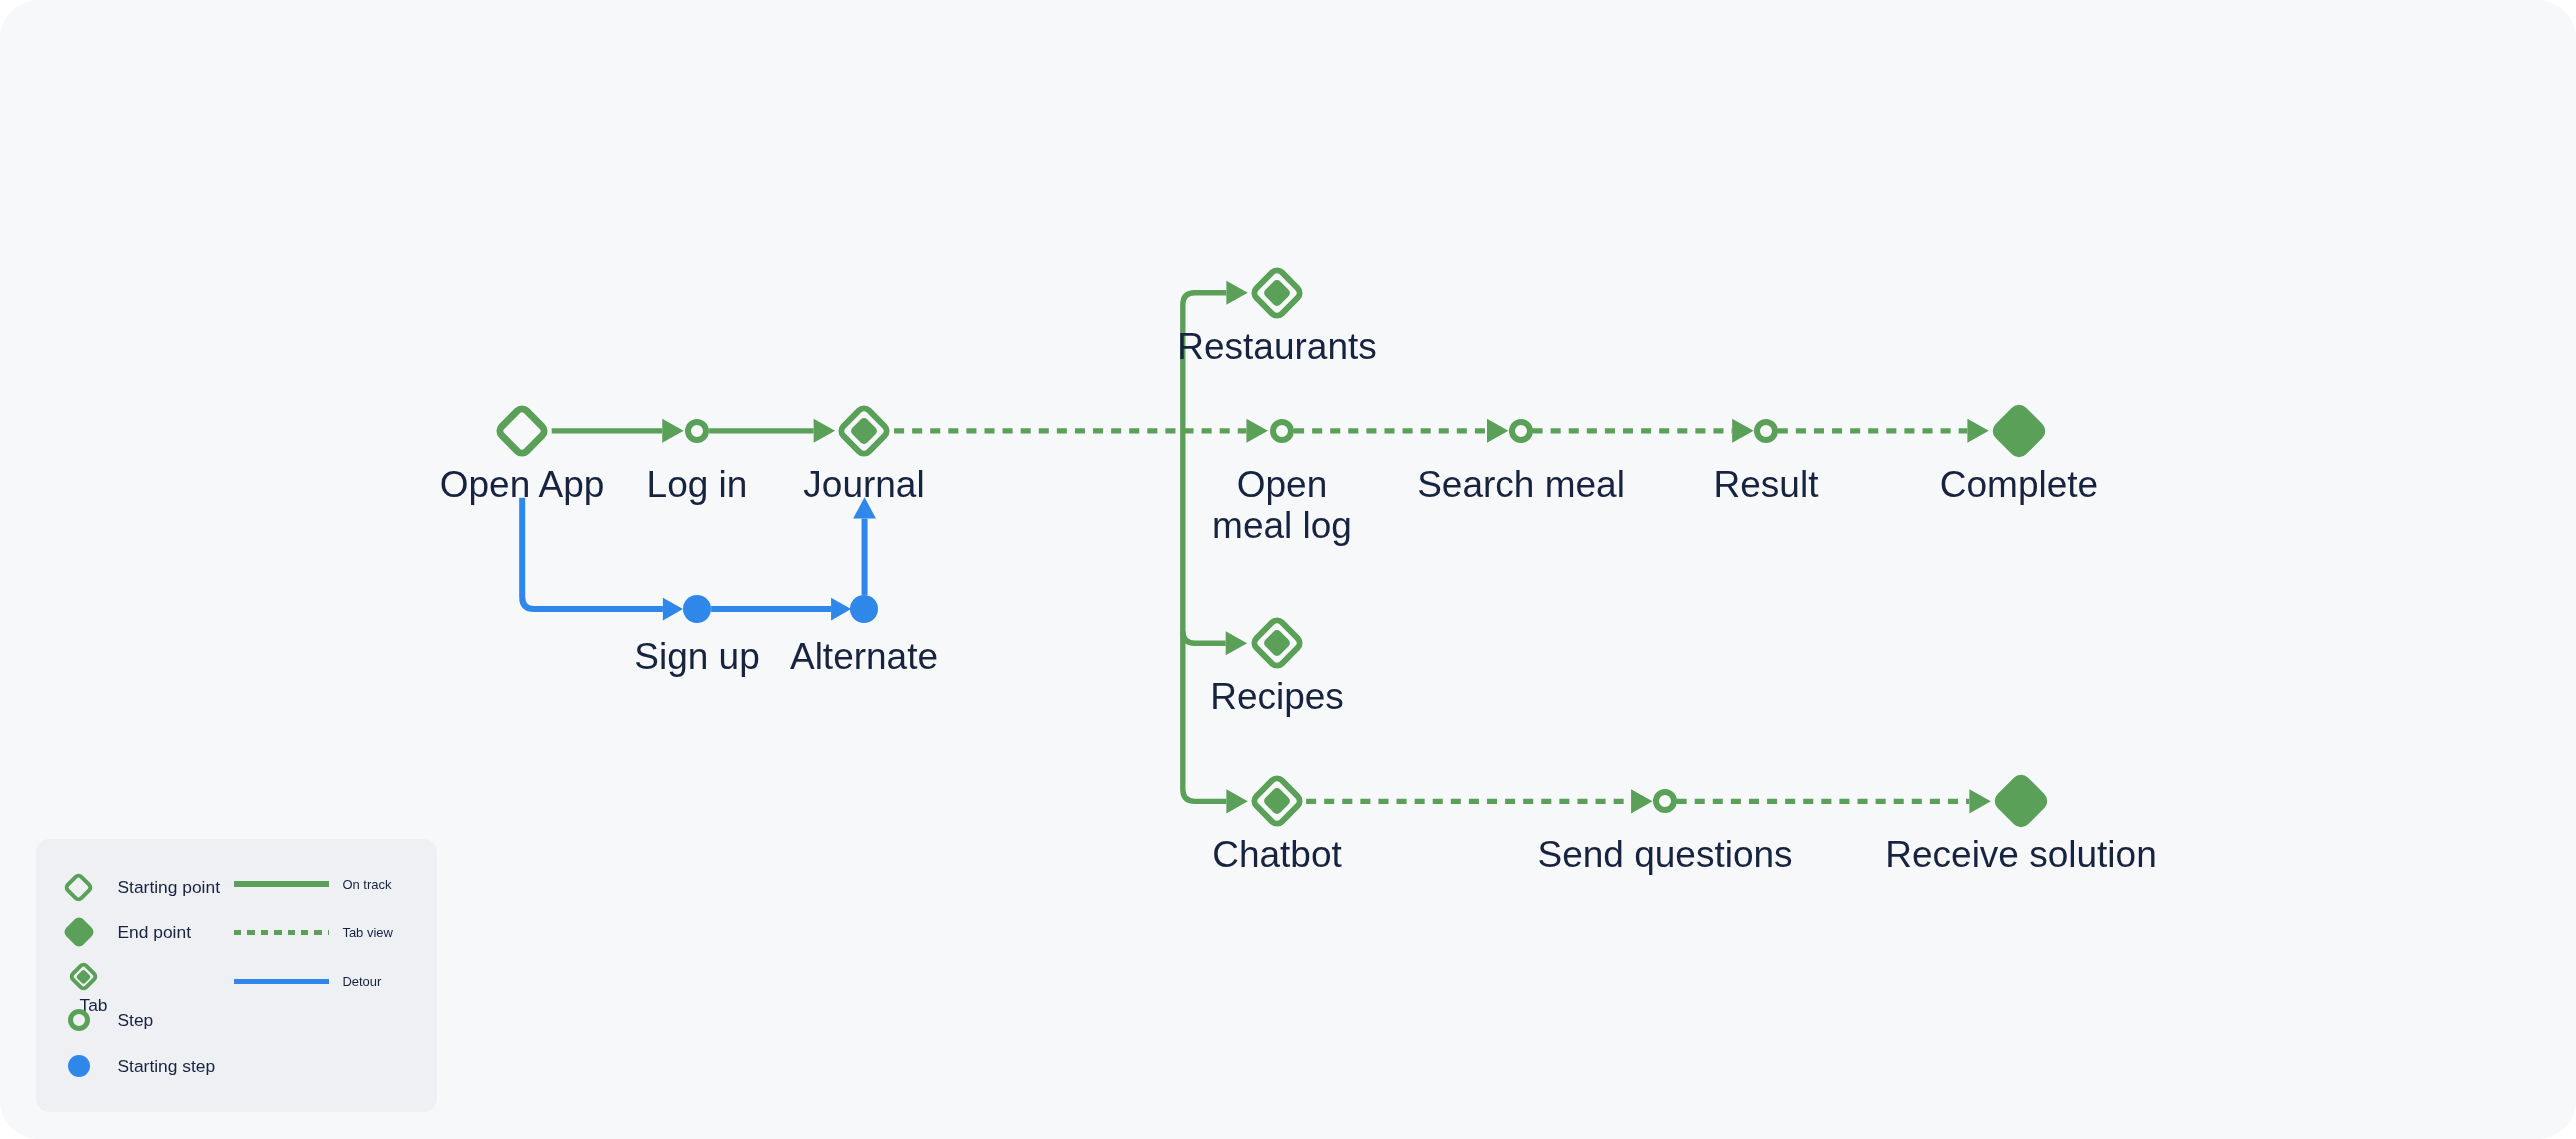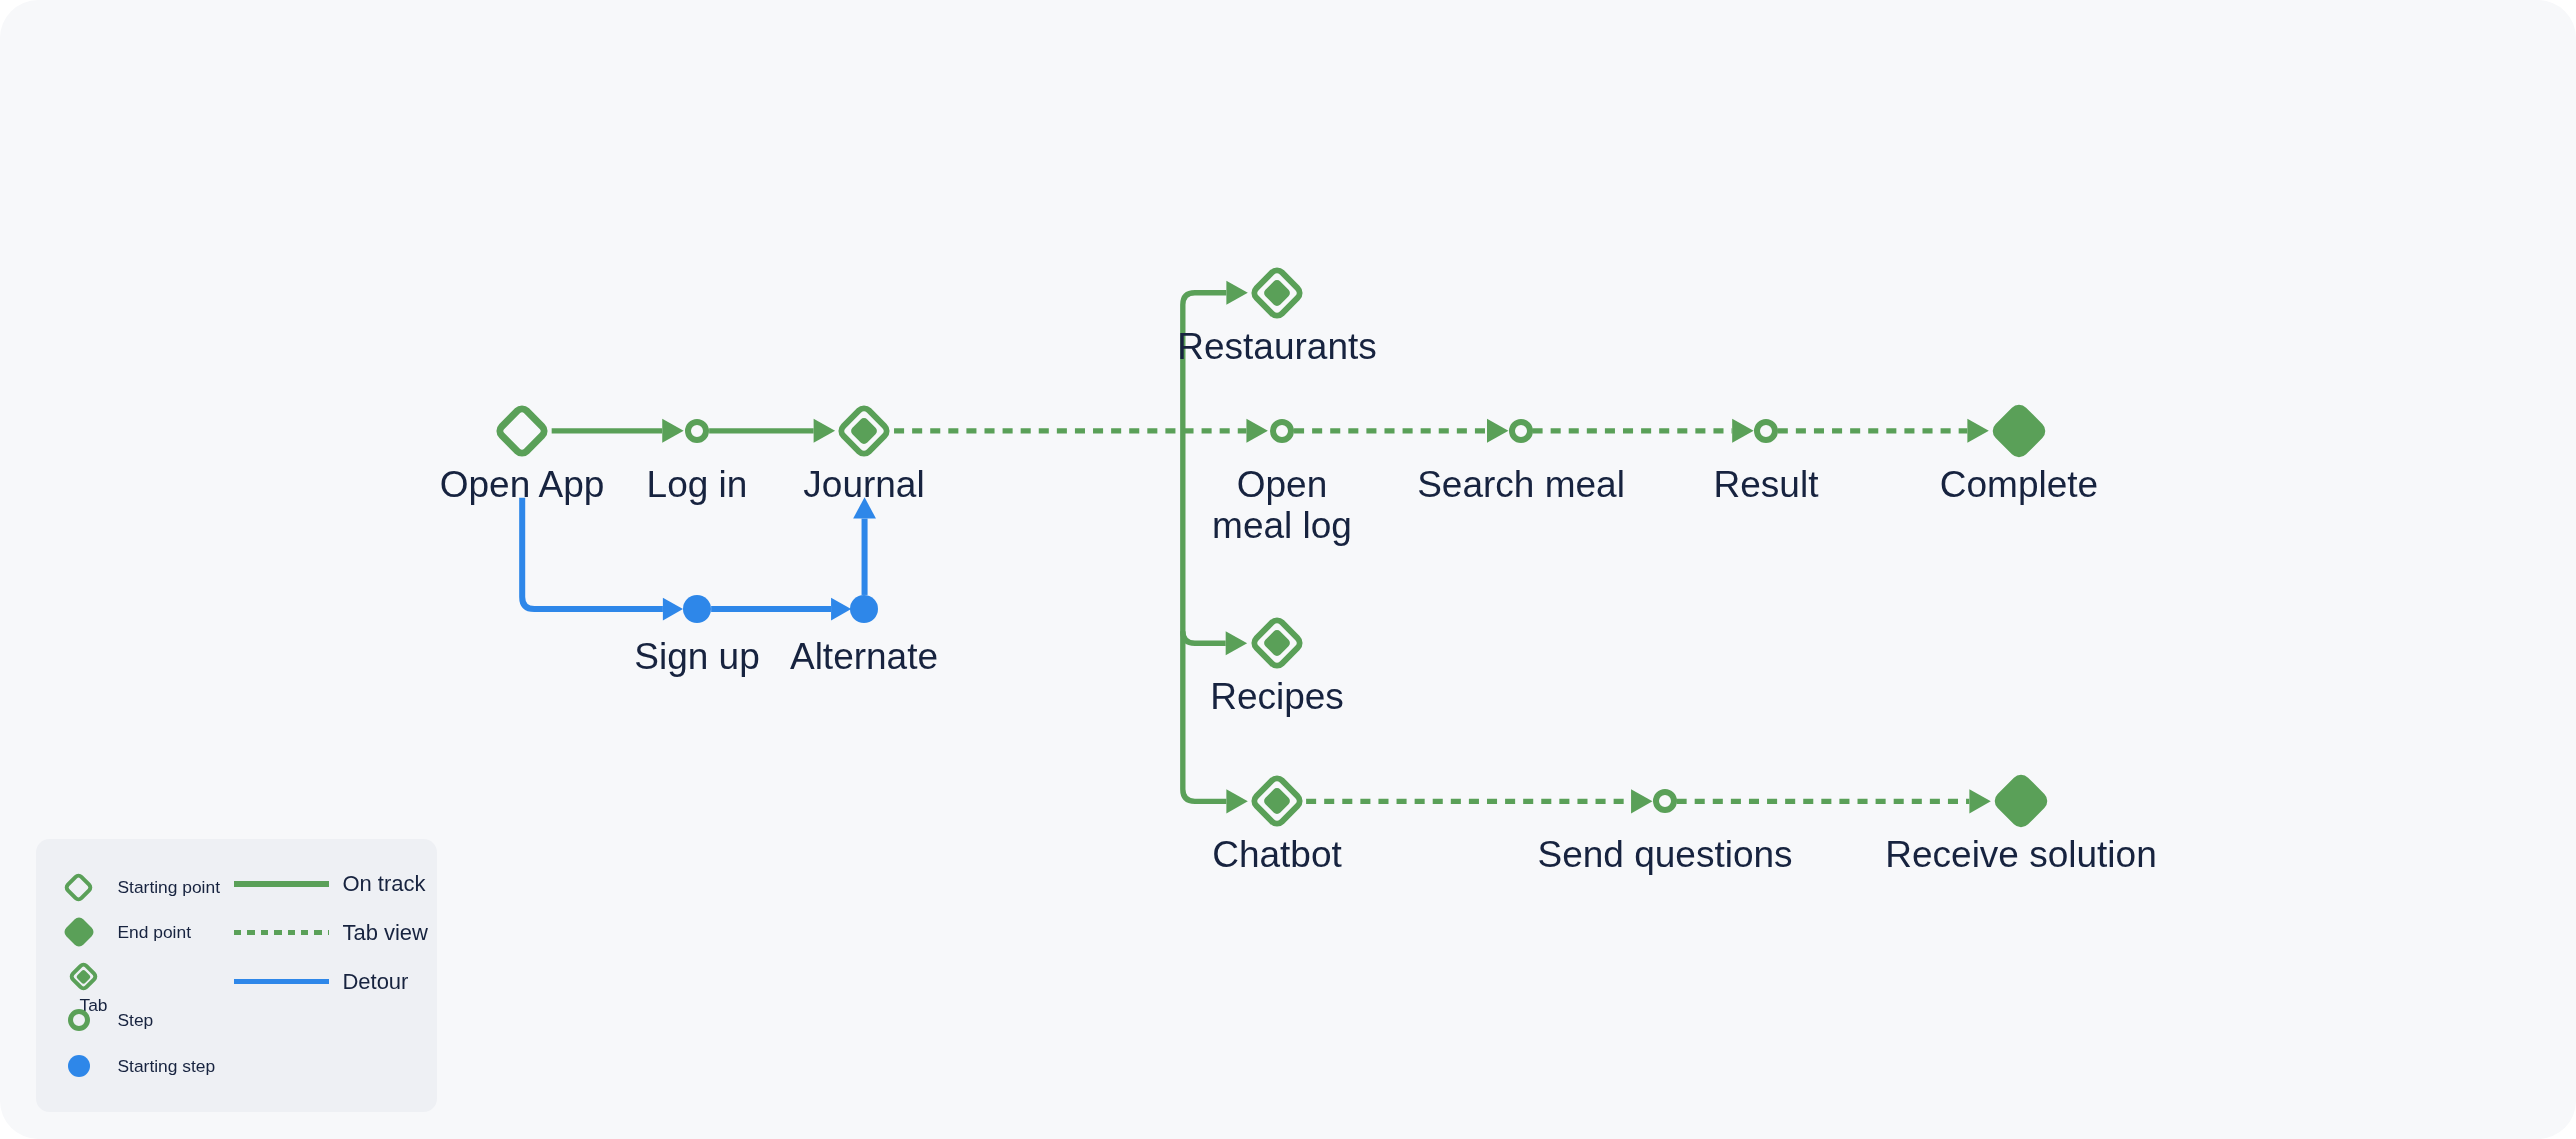--- a/index.html
+++ b/index.html
@@ -45,21 +45,21 @@
   .lg-d-end{width:24px;height:24px;background:var(--green);border-radius:6px;transform:rotate(45deg);}
   .lg-d-tab{width:23px;height:23px;border:4px solid var(--green);border-radius:6px;transform:rotate(45deg);position:relative;}
   .lg-d-tab .inner{position:absolute;left:50%;top:50%;transform:translate(-50%,-50%);width:11.4px;height:11.4px;background:var(--green);border-radius:2.7px;}
   .lg-step{width:22px;height:22px;border:5.4px solid var(--green);border-radius:50%;}
   .lg-alt{width:22px;height:22px;background:var(--blue);border-radius:50%;}
   .lg-line-item{position:absolute;left:198px;height:27px;display:flex;align-items:center;}
   .lg-line{width:95px;height:5.4px;flex:0 0 95px;}
   .lg-line.solid-green{background:var(--green);}
   .lg-line.dashed-green{height:4.7px;background:repeating-linear-gradient(90deg,var(--green) 0 7.4px,transparent 7.4px 13.4px);}
   .lg-line.solid-blue{background:var(--blue);}
-  .lg-line-item .lg-label{margin-left:13.4px;font-size:22px;color:var(--ink);white-space:nowrap;}
+  .lg-line-item .lg-label{margin-left:13.4px;font-size:13px;color:var(--ink);white-space:nowrap;}
 </style>
 </head>
 <body>
 
 <div class="canvas">
 
   <svg class="wires" viewBox="0 0 3844 1700">
 
     <path class="g" d="M823 643 H988"></path>
     <path class="g" d="M1058 643 H1214"></path>

